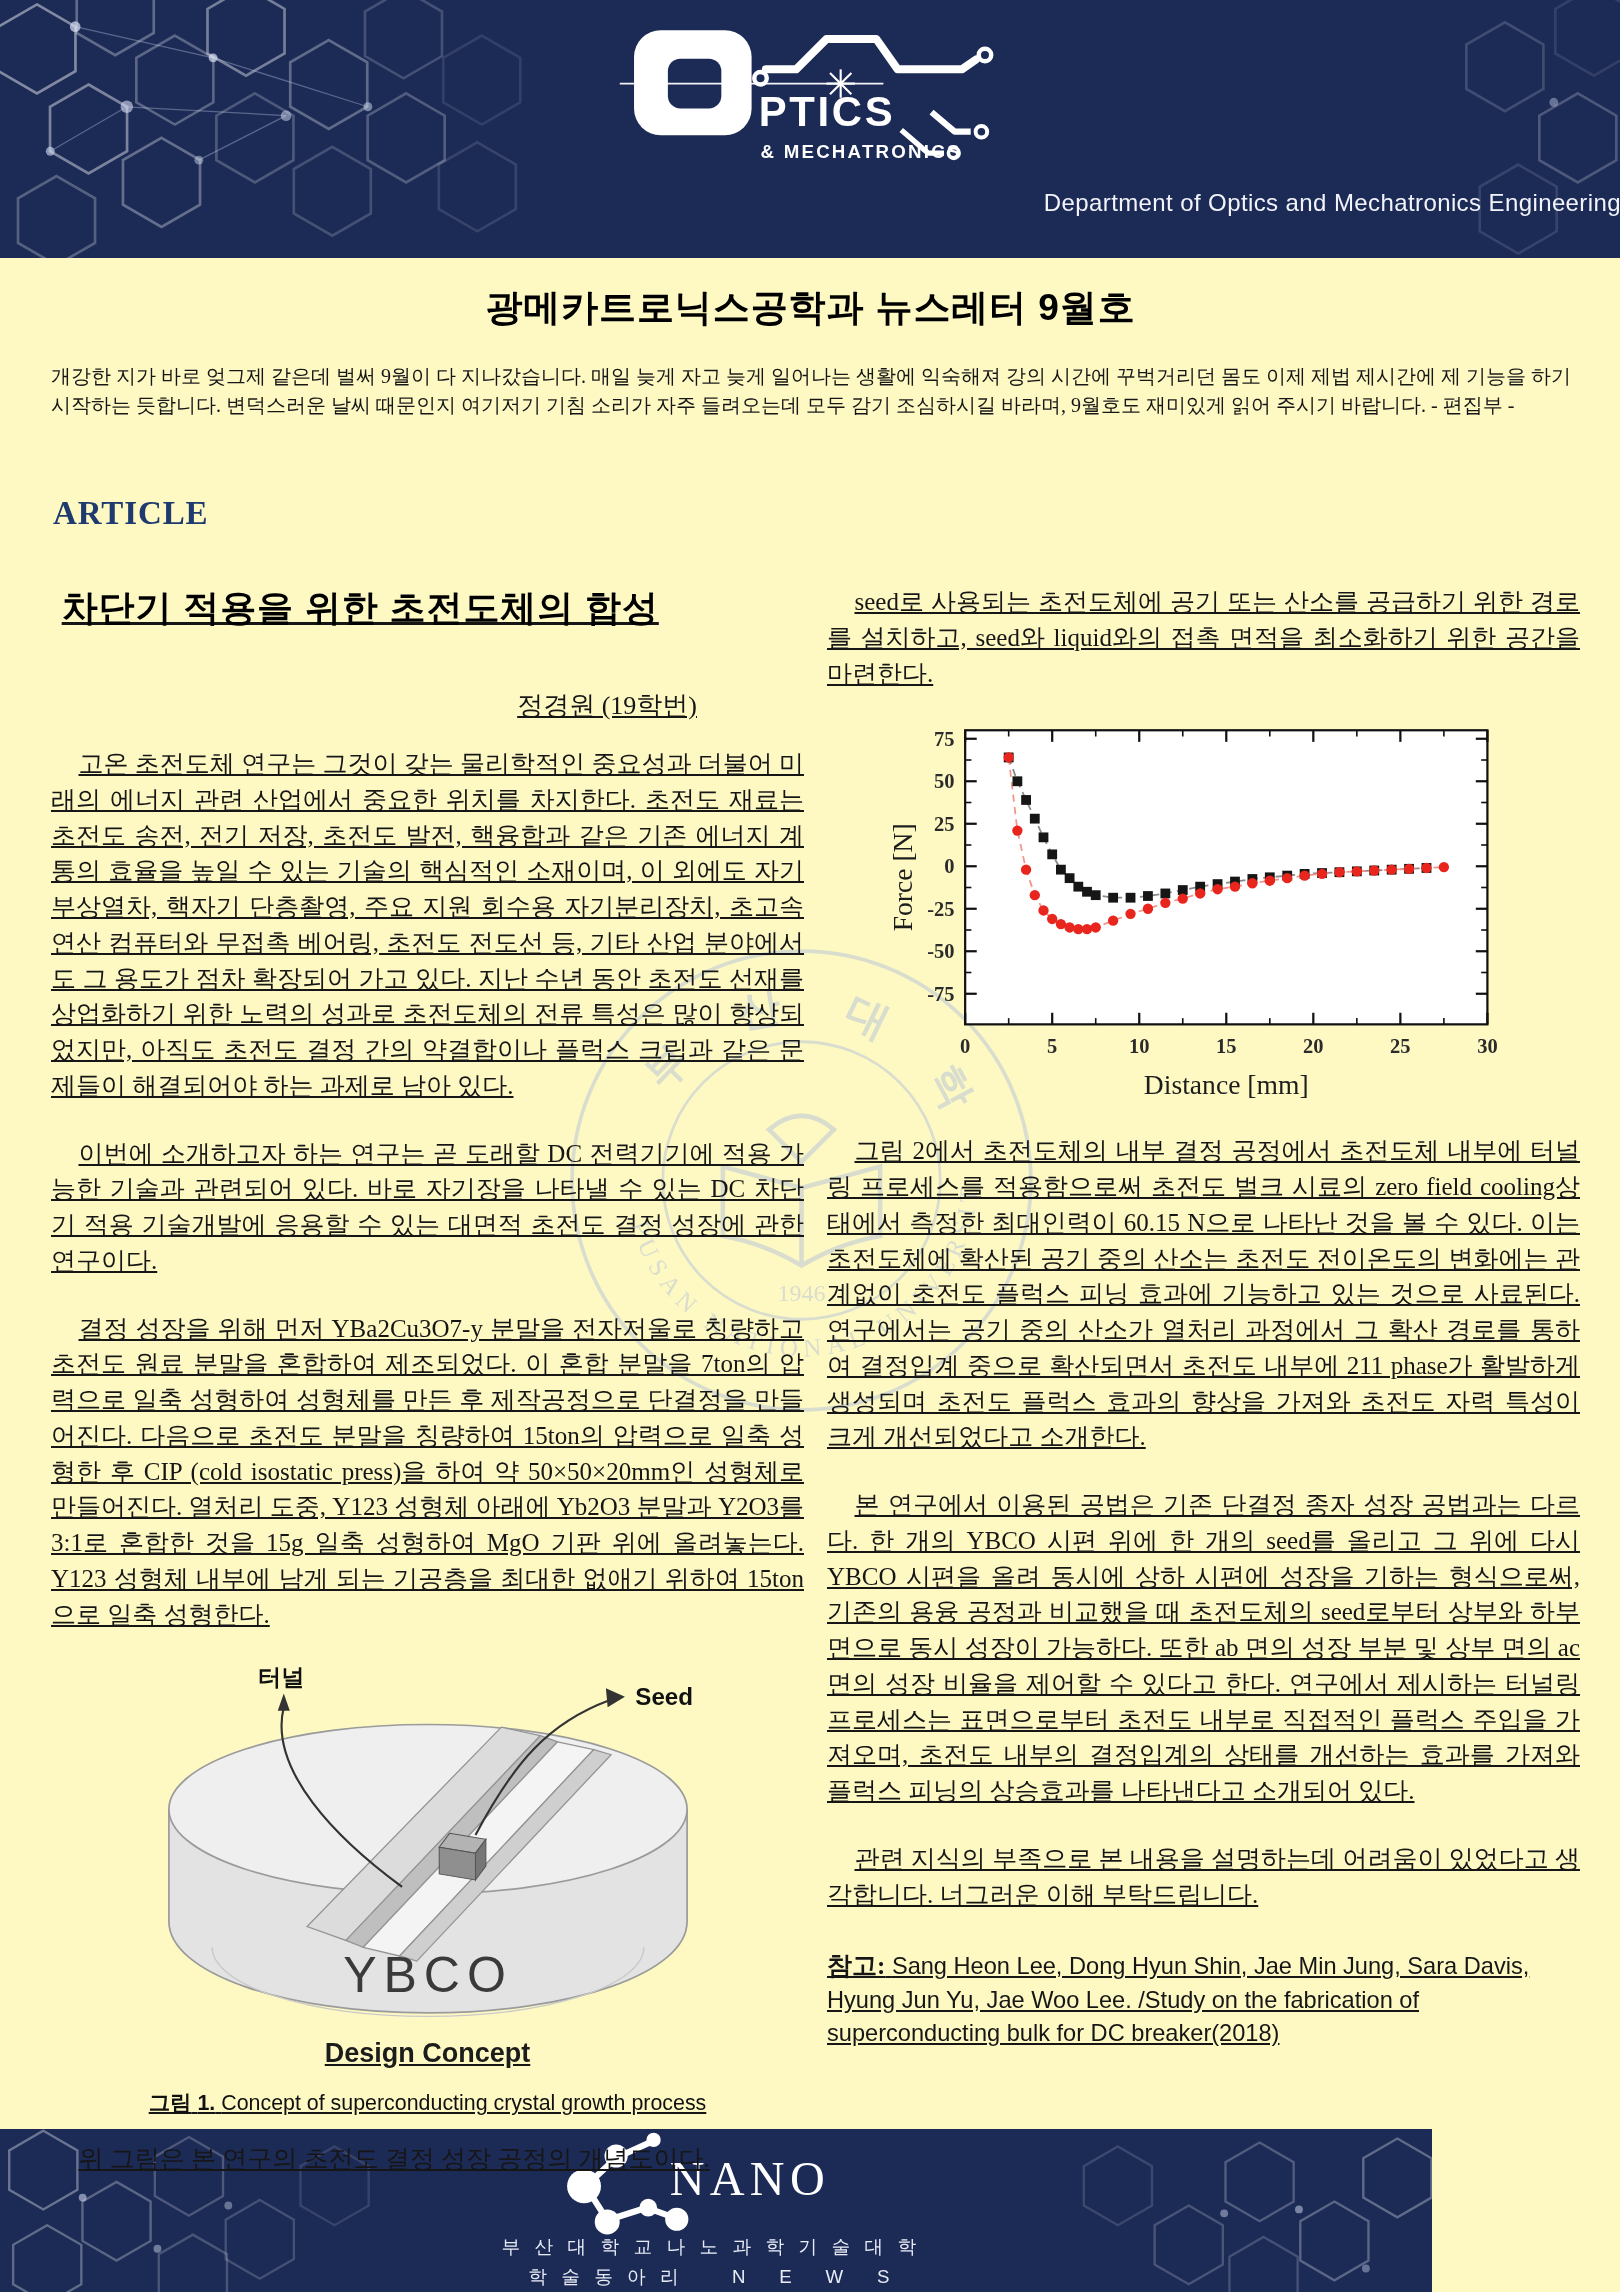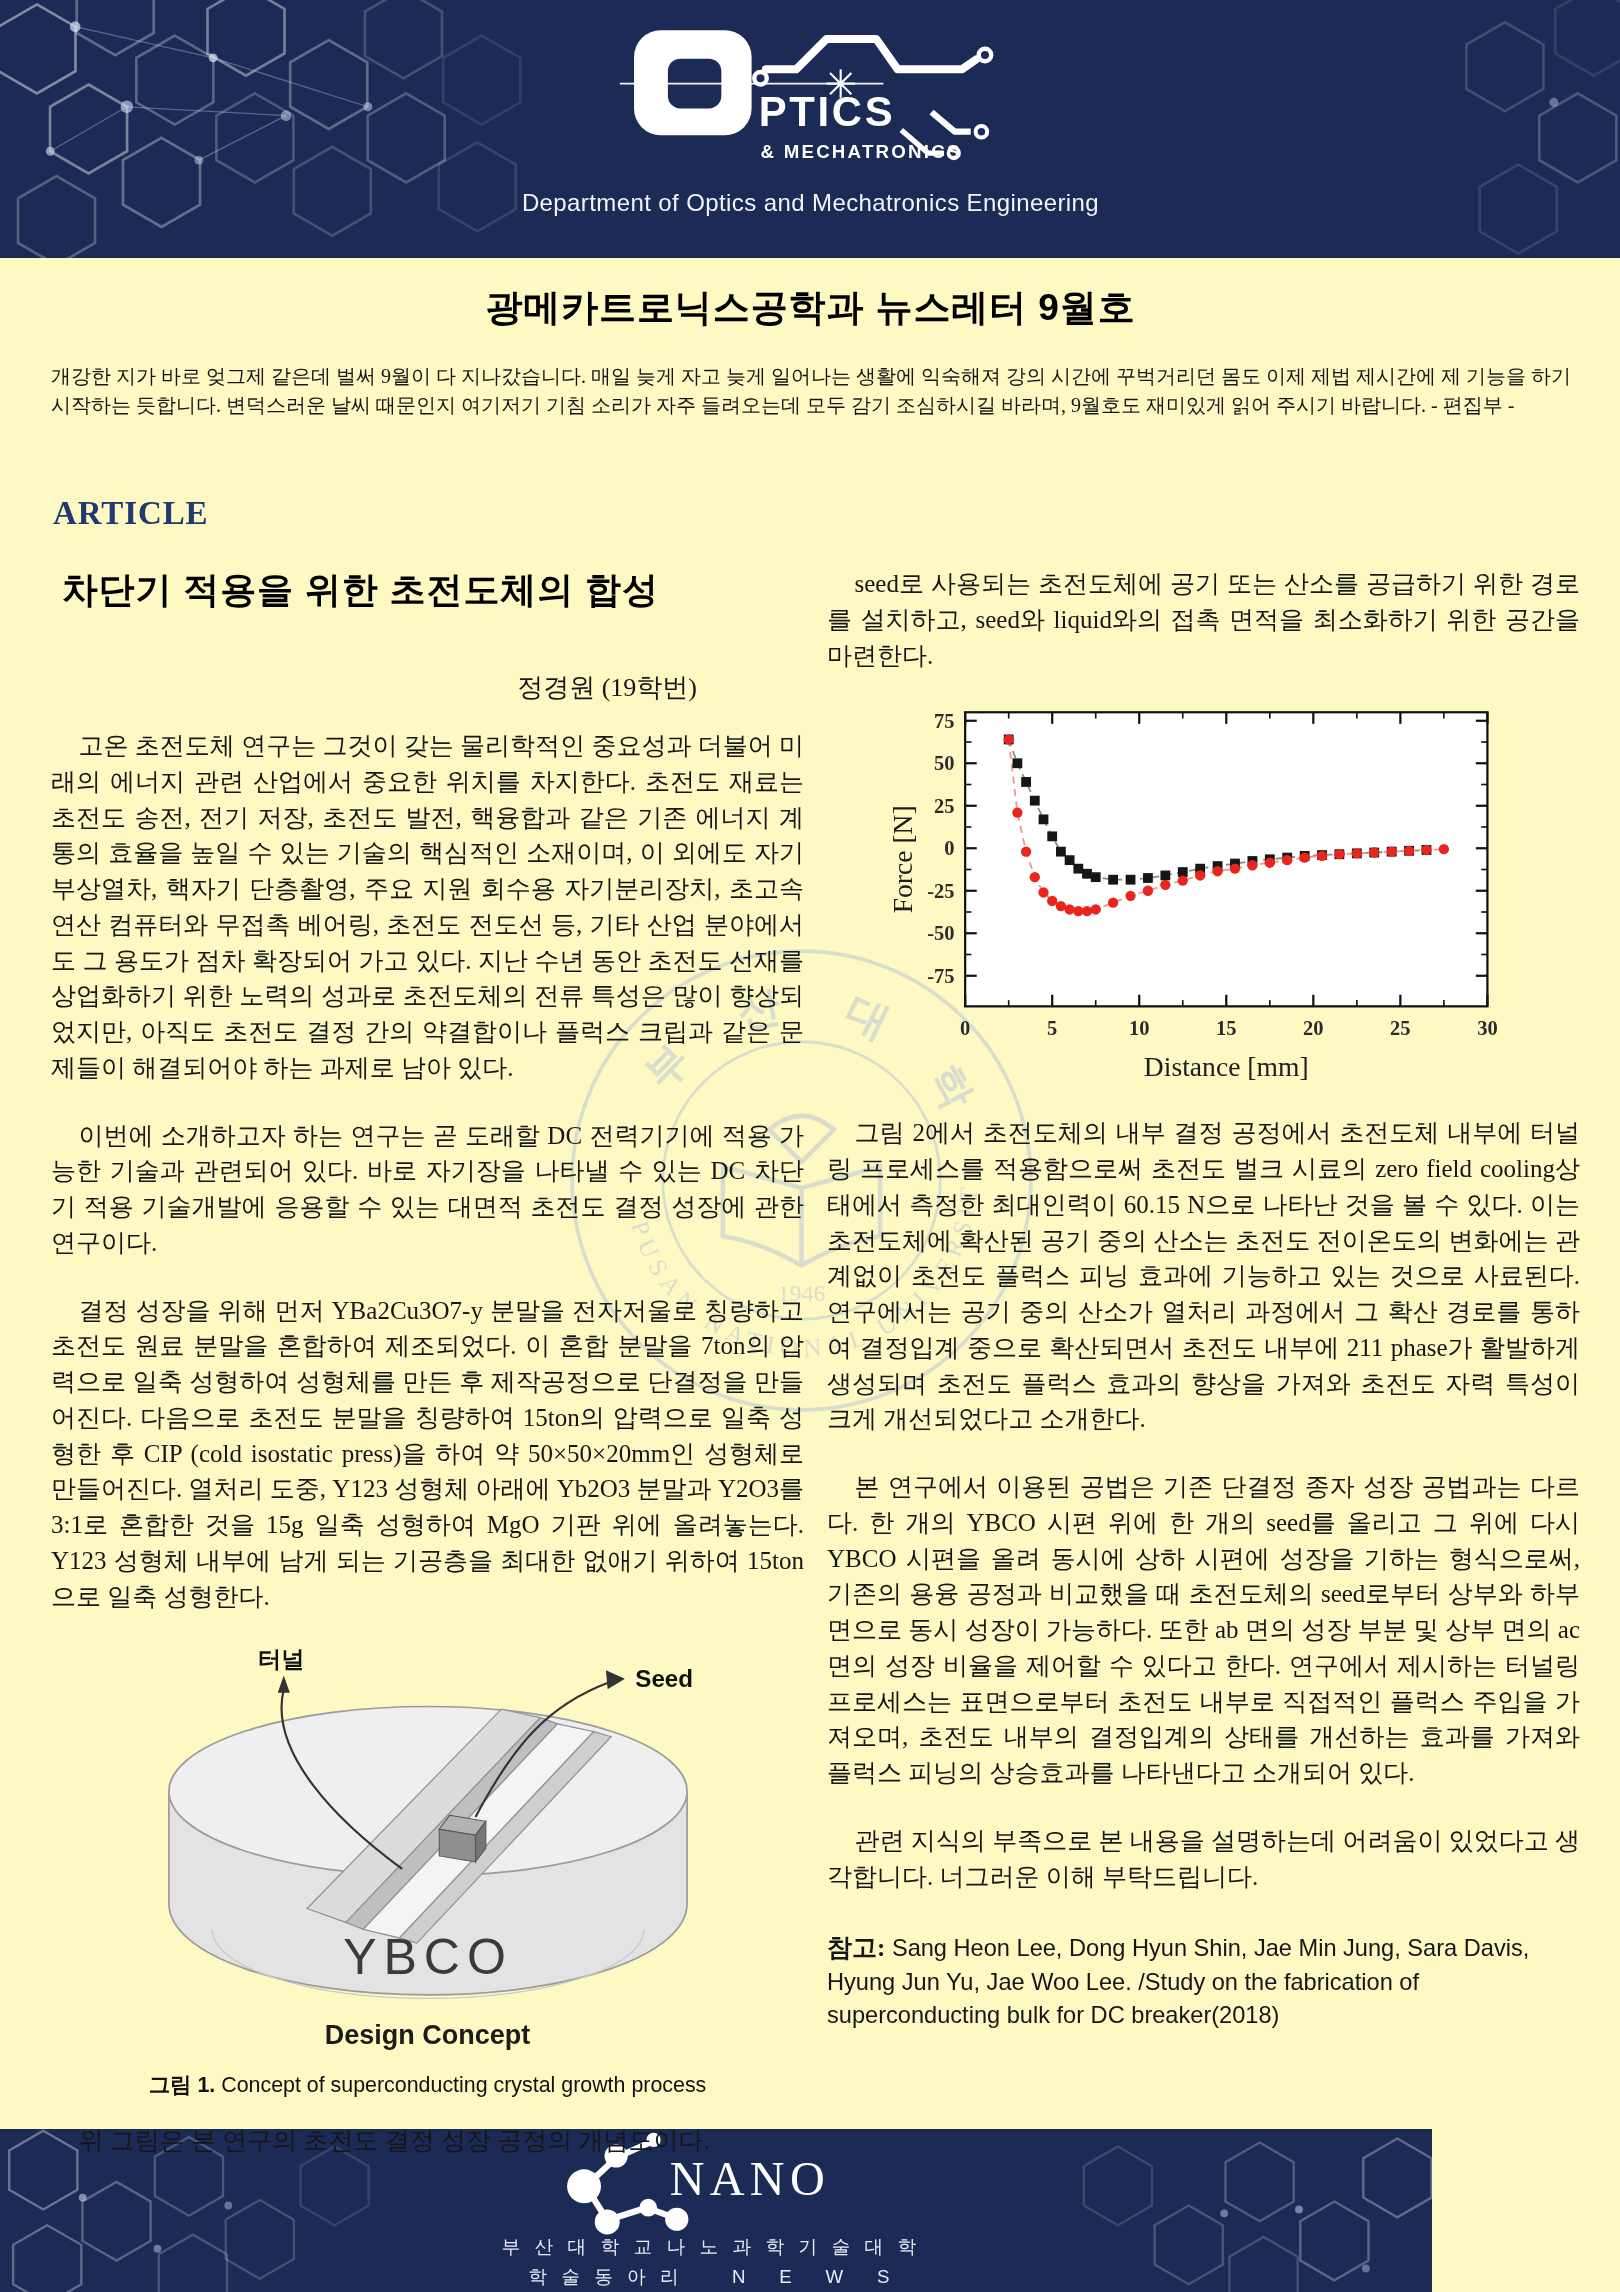--- a/index.html
+++ b/index.html
@@ -3,31 +3,31 @@
 <meta charset="utf-8">
 <style>
   :root{ --navy:#1c2a56; --heading:#1f3a6e; --ink:#161616; }
   html,body{margin:0;padding:0;background:#888;}
   .page{position:relative;width:1621px;height:2293px;background:#fef9c3;overflow:hidden;
         font-family:"Liberation Serif","DejaVu Serif",serif;color:var(--ink);}
   
   .banner{position:absolute;left:0;top:0;width:1621px;height:258px;background:var(--navy);}
   .banner svg.hexes,.footer svg.hexes{position:absolute;top:0;left:0;width:100%;height:100%;}
   .logo-wrap{position:absolute;left:618px;top:23px;width:383px;height:151px;}
-  .dept{position:absolute;left:0;top:189px;width:100%;text-align:center;color:#f2f4fa;
+  .dept{position:absolute;left:0;top:189px;width:100%;text-align:right;color:#f2f4fa;
         font-family:"Liberation Sans","DejaVu Sans",sans-serif;font-size:24px;letter-spacing:0.4px;}
   
   .news-title{position:absolute;left:0;top:283px;width:100%;text-align:center;
         font-family:"Liberation Sans","DejaVu Sans",sans-serif;font-weight:900;font-size:37px;letter-spacing:0.9px;color:#000;}
   .intro{position:absolute;left:51px;top:362px;width:1520px;font-size:20px;line-height:1.45;
         text-align:justify;}
   .article-label{position:absolute;left:53px;top:495px;font-weight:bold;font-size:33px;
         color:var(--heading);letter-spacing:0.9px;}
   
-  .col{position:absolute;top:566px;width:753px;z-index:2;}
+  .col{position:absolute;top:584px;width:753px;z-index:2;text-decoration:underline;}
   .col-left{left:51px;}
   .col-right{left:827px;}
   .art-title{font-family:"Liberation Sans","DejaVu Sans",sans-serif;font-weight:900;
         font-size:36px;letter-spacing:0.9px;margin:0 0 0 10.7px;color:#000;}
   .author{text-align:right;font-size:26px;margin-top:55px;padding-right:107px;}
   .para{font-size:25px;line-height:1.43;text-align:justify;text-indent:1.1em;margin-top:32px;}
   .para.first{margin-top:23px;}
   .fig{margin-top:30px;text-align:center;}
   .fig svg{display:block;margin:0 auto;}
   .design-label{font-family:"Liberation Sans","DejaVu Sans",sans-serif;font-weight:bold;

